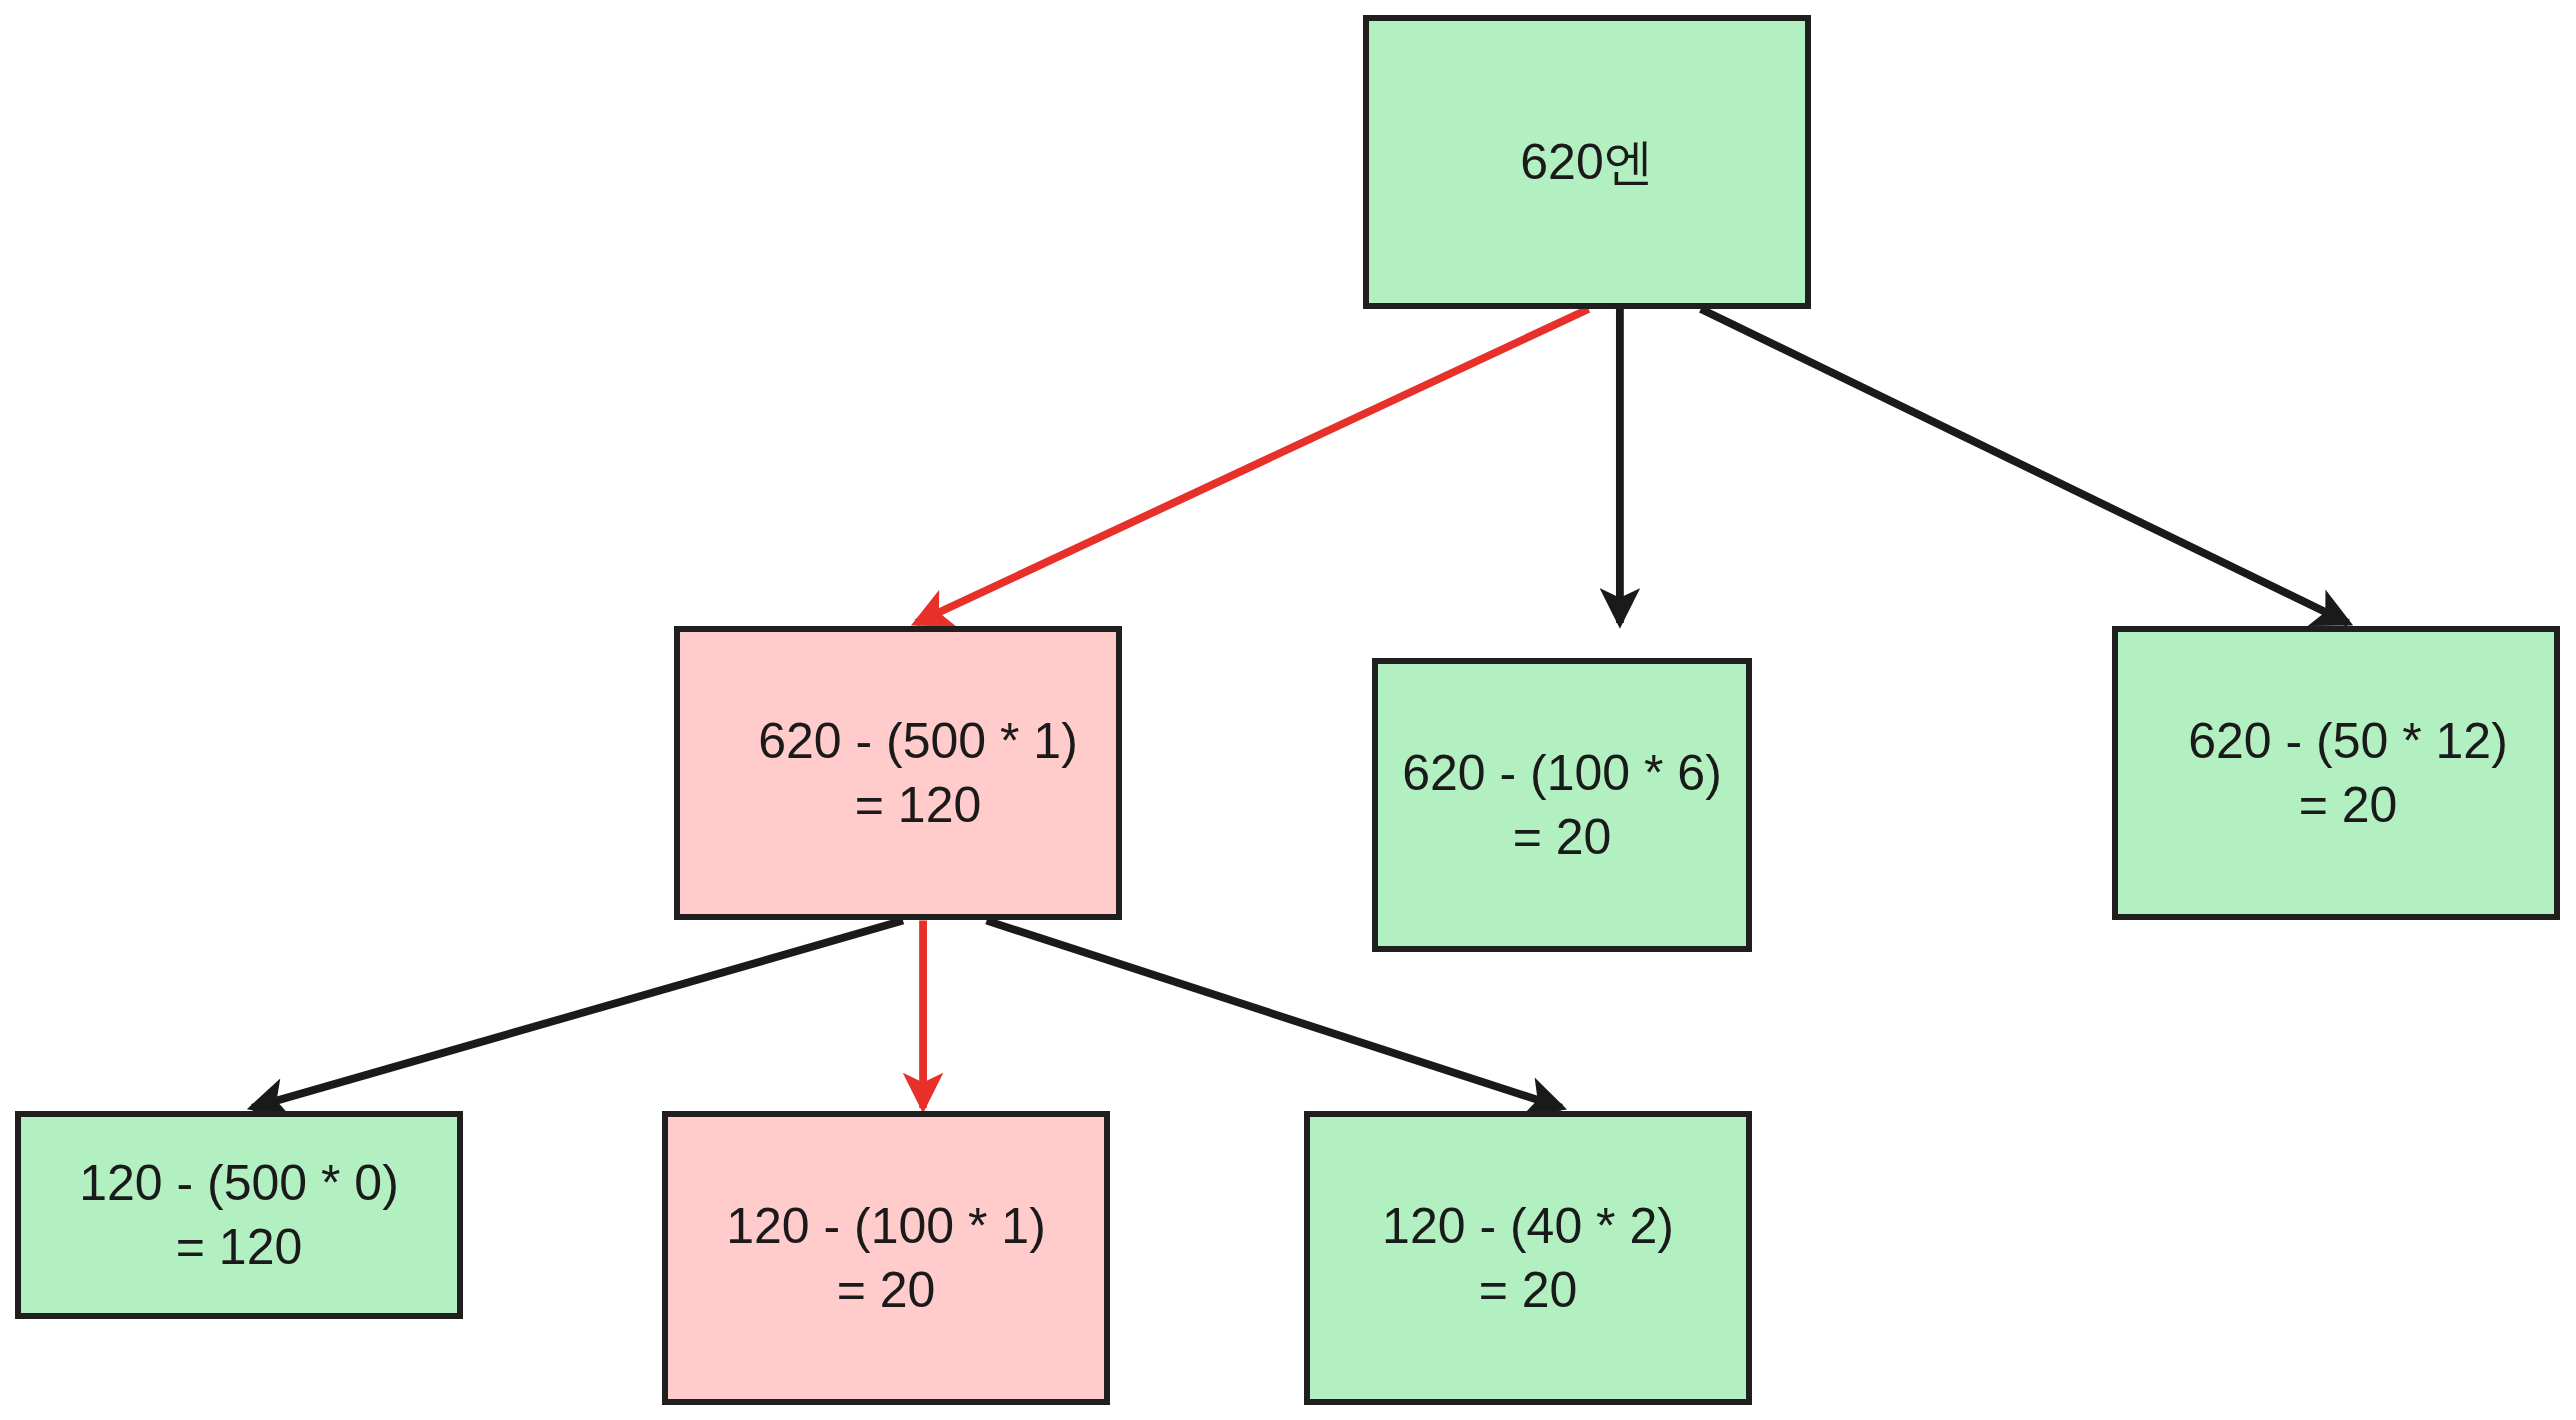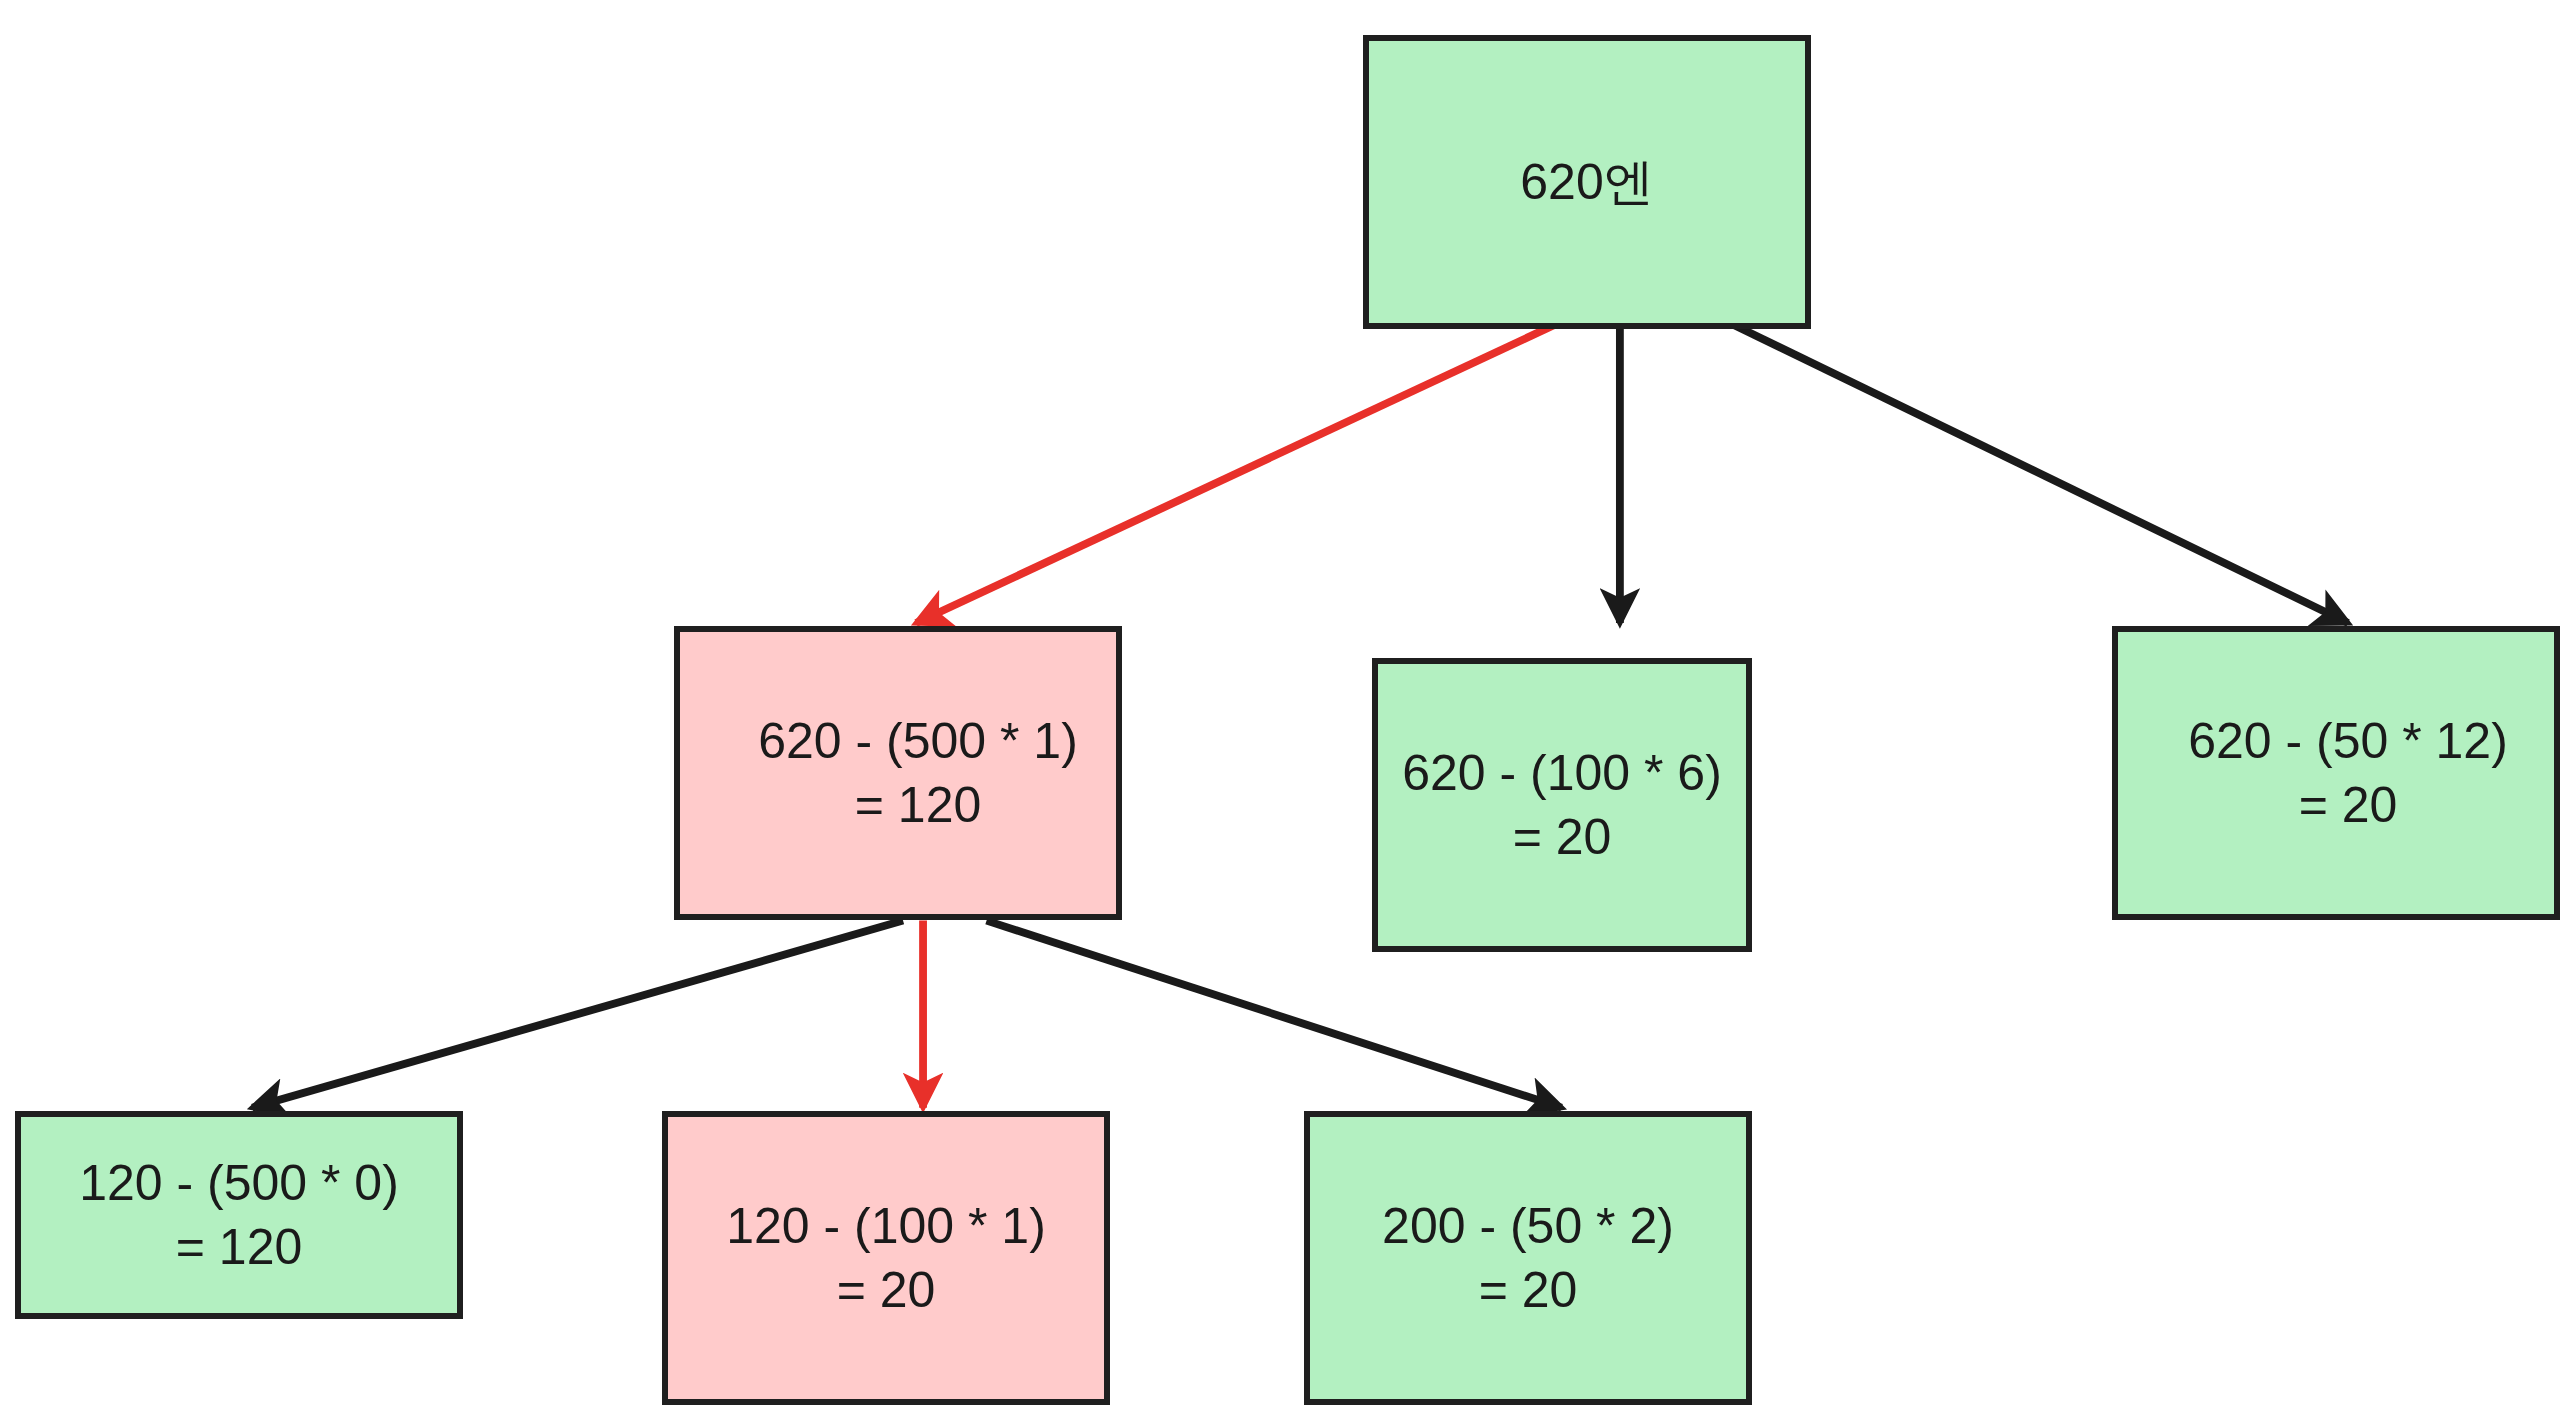--- a/index.html
+++ b/index.html
@@ -62,21 +62,21 @@
         <line x1="1826" y1="355" x2="1053" y2="716" stroke="#e8302a" stroke-width="9" stroke-linecap="butt" marker-end="url(#arrow-red)"></line>
         <line x1="1862" y1="355" x2="1862" y2="716" stroke="#1a1a1a" stroke-width="9" stroke-linecap="butt" marker-end="url(#arrow-black)"></line>
         <line x1="1955" y1="355" x2="2699" y2="716" stroke="#1a1a1a" stroke-width="9" stroke-linecap="butt" marker-end="url(#arrow-black)"></line>
         <line x1="1038" y1="1058" x2="290" y2="1273" stroke="#1a1a1a" stroke-width="9" stroke-linecap="butt" marker-end="url(#arrow-black)"></line>
         <line x1="1061" y1="1058" x2="1061" y2="1273" stroke="#e8302a" stroke-width="9" stroke-linecap="butt" marker-end="url(#arrow-red)"></line>
         <line x1="1134" y1="1058" x2="1795" y2="1273" stroke="#1a1a1a" stroke-width="9" stroke-linecap="butt" marker-end="url(#arrow-black)"></line>
       </g>
   </svg>
 
   <div id="nodes-group">
-      <div class="node green" style="left: 1363px; top: 15px; width: 448px; height: 294px; margin-top: 20px;">
+      <div class="node green" style="left: 1363px; top: 15px; width: 448px; height: 294px;">
         <div class="node-label">620엔</div>
       </div>
       <div class="node pink" style="left: 674px; top: 626px; width: 448px; height: 294px; padding-left: 40px;">
         <div class="node-label">620 - (500 * 1)
 = 120</div>
       </div>
       <div class="node green" style="left: 1372px; top: 658px; width: 380px; height: 294px;">
         <div class="node-label">620 - (100 * 6)
 = 20</div>
       </div>
@@ -86,18 +86,18 @@
       </div>
       <div class="node green" style="left: 15px; top: 1111px; width: 448px; height: 208px;">
         <div class="node-label">120 - (500 * 0)
 = 120</div>
       </div>
       <div class="node pink" style="left: 662px; top: 1111px; width: 448px; height: 294px; text-align: center;">
         <div class="node-label">120 - (100 * 1)
 = 20</div>
       </div>
       <div class="node green" style="left: 1304px; top: 1111px; width: 448px; height: 294px;">
-        <div class="node-label">200 - (50 * 2)
+        <div class="node-label">120 - (40 * 2)
 = 20</div>
       </div>
     </div>
 </div>
 
 
 </body></html>

